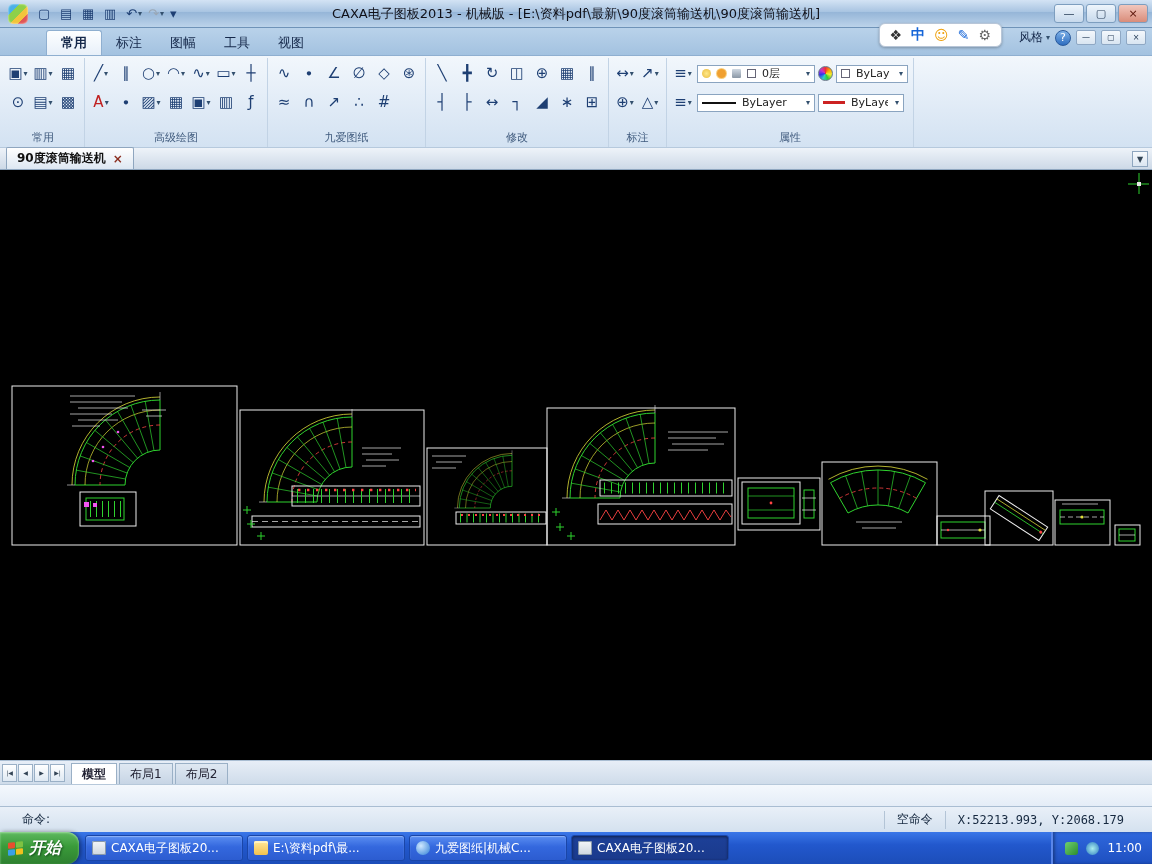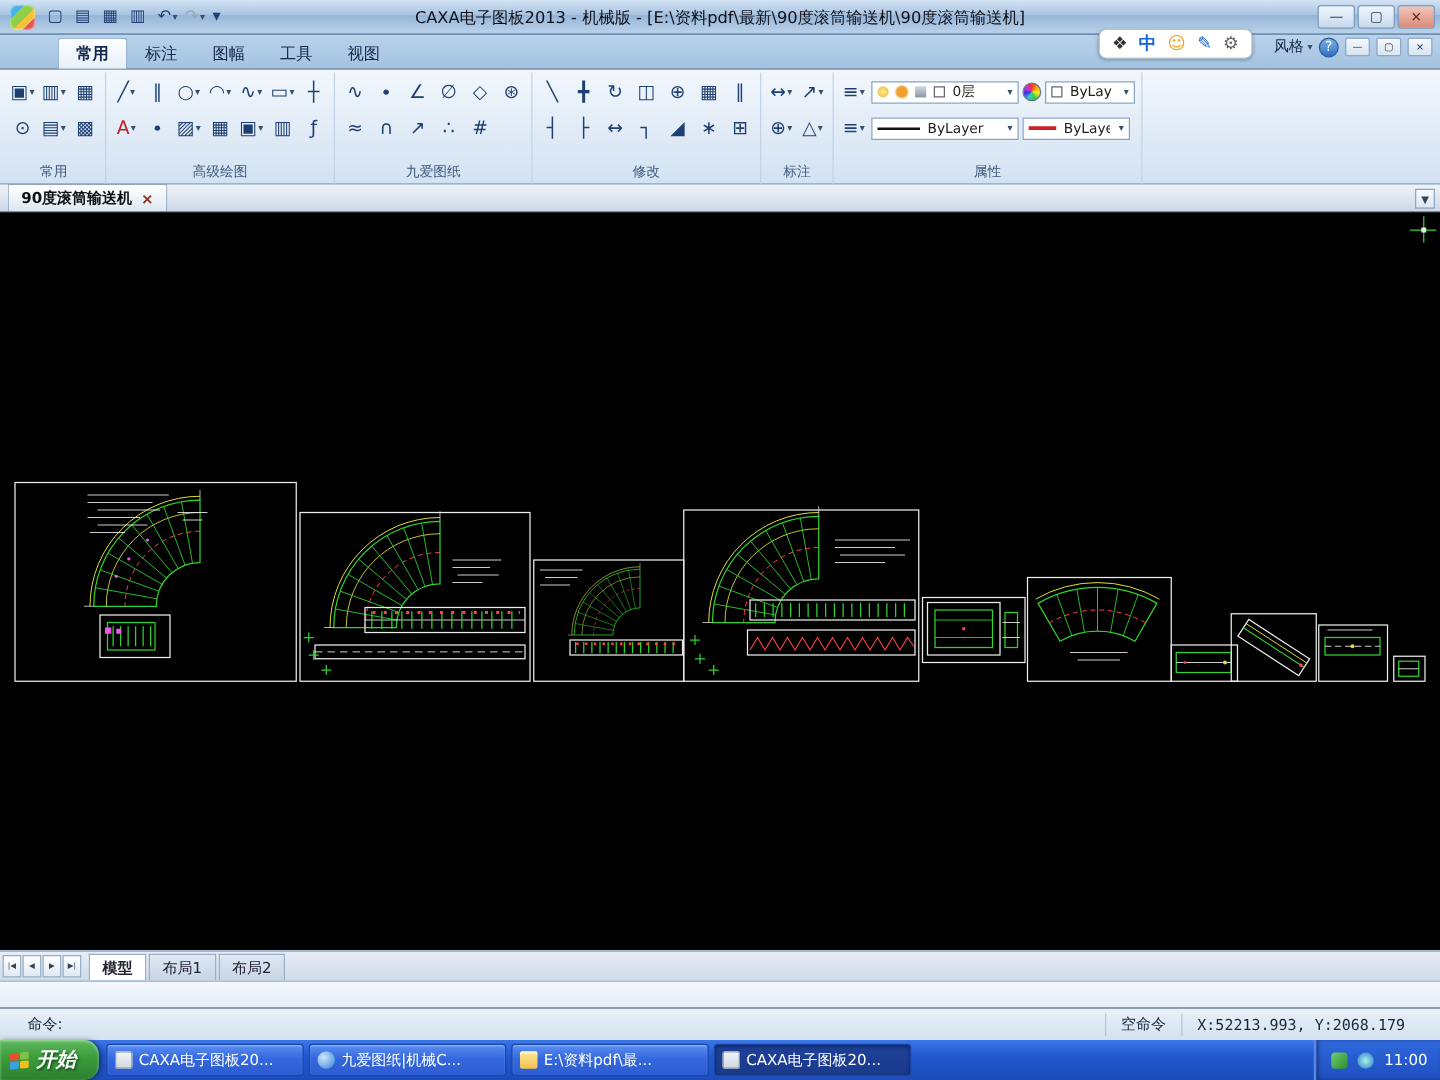--- a/index.html
+++ b/index.html
@@ -659,27 +659,27 @@
     </button>
     <div class="tasks">
 
 
         <button class="task">
           <span class="ticon" data-icon="caxa-cad"></span>
           <span class="tlabel">CAXA电子图板20...</span>
         </button>
 
         <button class="task">
+          <span class="ticon" data-icon="folder"></span>
+          <span class="tlabel">E:\资料pdf\最...</span>
+        </button>
+
+        <button class="task">
           <span class="ticon" data-icon="browser"></span>
           <span class="tlabel">九爱图纸|机械C...</span>
-        </button>
-
-        <button class="task">
-          <span class="ticon" data-icon="folder"></span>
-          <span class="tlabel">E:\资料pdf\最...</span>
         </button>
 
         <button class="task active">
           <span class="ticon" data-icon="caxa-cad"></span>
           <span class="tlabel">CAXA电子图板20...</span>
         </button>
 
     </div>
     <div class="tray">
       <span class="trayicon t1"></span>

